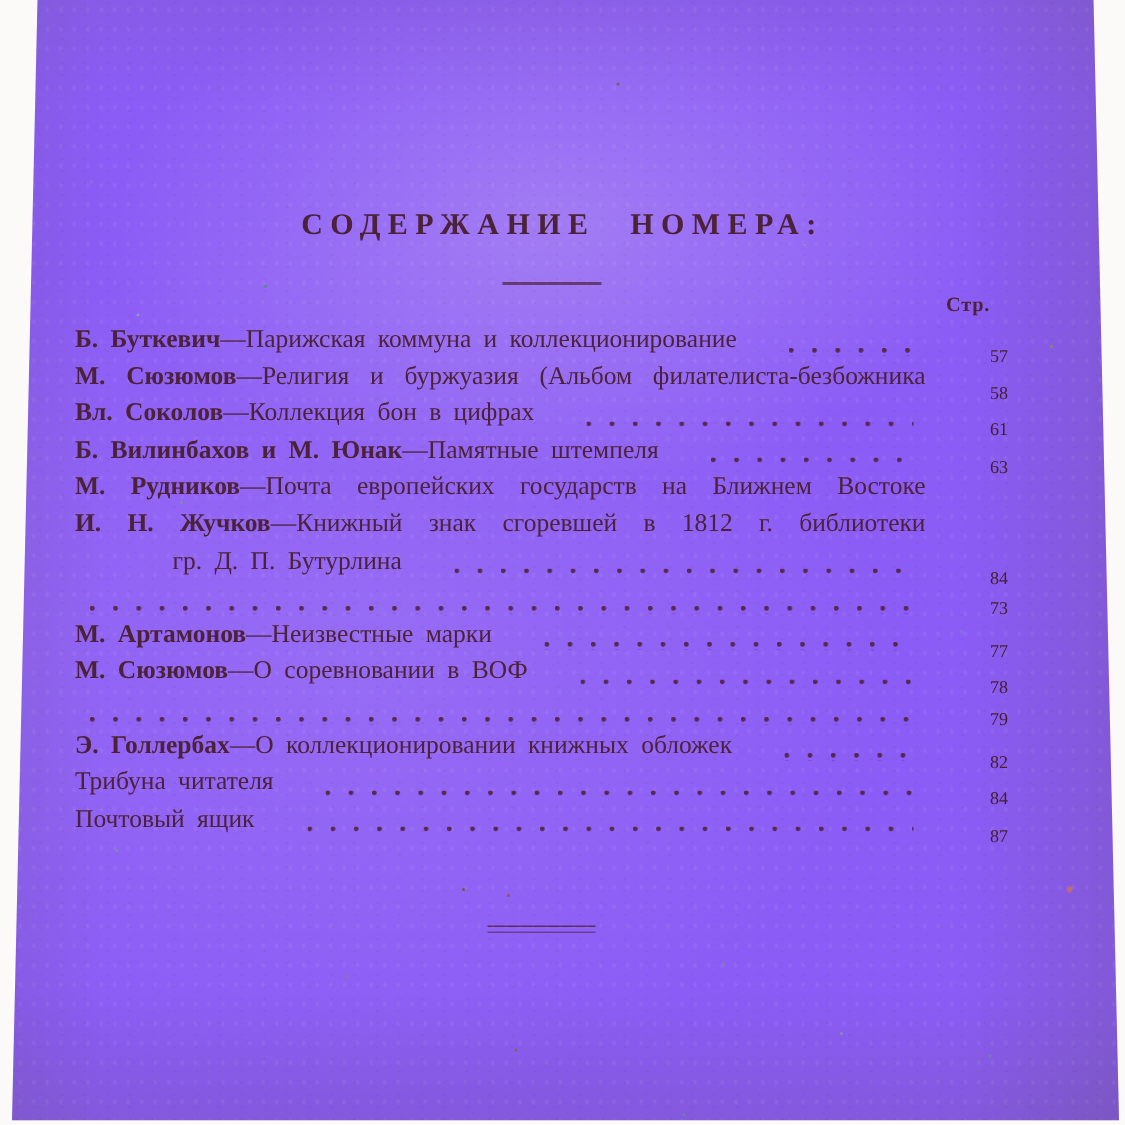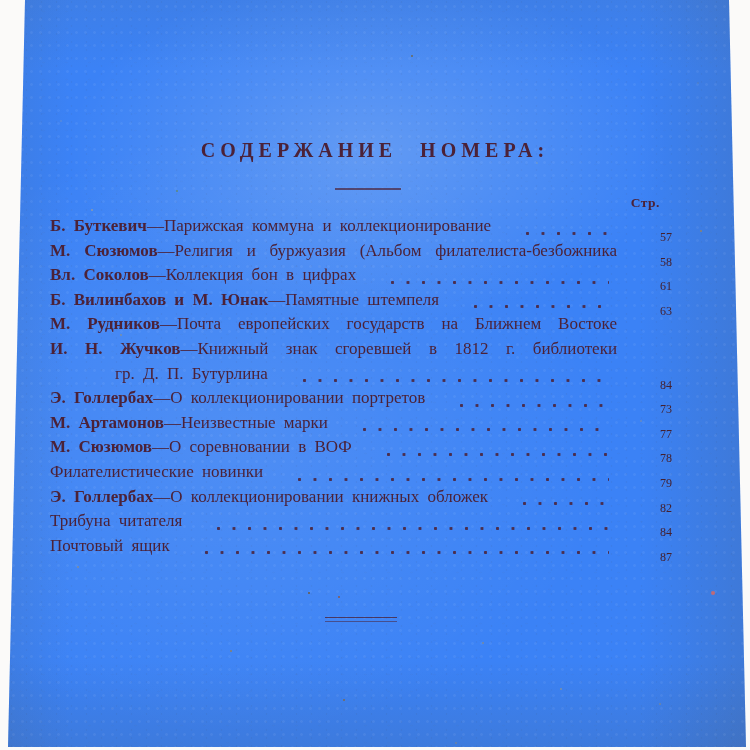--- a/index.html
+++ b/index.html
@@ -5,21 +5,21 @@
   html,body{margin:0;padding:0;}
   body{
     width:750px;height:750px;overflow:hidden;
     background:#fbfaf9;
     font-family:"Liberation Serif","DejaVu Serif",serif;
   }
   .photo{position:relative;width:750px;height:750px;background:#fbfaf9;}
   
   .paper{
     position:absolute;inset:0;
-    background:#3b82f6;
+    background:#8b5cf6;
     clip-path:polygon(25px 0px, 729px 0px, 746px 747px, 8px 747px);
   }
   .shade{
     position:absolute;inset:0;pointer-events:none;
     background:
       radial-gradient(ellipse 430px 250px at 49% 20%, rgba(255,252,234,.20), transparent 70%),
       radial-gradient(ellipse 520px 420px at 32% 58%, rgba(255,250,228,.10), transparent 72%),
       linear-gradient(90deg, rgba(85,75,50,.10), transparent 70px),
       linear-gradient(270deg, rgba(80,70,48,.16), transparent 110px),
       linear-gradient(0deg, rgba(78,68,46,.13), transparent 90px),
@@ -145,39 +145,37 @@
         <span class="page"></span>
       </div>
 
       <div class="row indent">
         <span class="text"><b class="author"></b><span class="entry-title">гр. Д. П. Бутурлина</span></span>
         <span class="leader"></span>
         <span class="page">84</span>
       </div>
 
       <div class="row">
-        <span class="text"><b class="author">Э. Голлербах</b><span class="entry-title">—О коллекционировании портретов</span></span>
         <span class="leader"></span>
         <span class="page">73</span>
       </div>
 
       <div class="row">
         <span class="text"><b class="author">М. Артамонов</b><span class="entry-title">—Неизвестные марки</span></span>
         <span class="leader"></span>
         <span class="page">77</span>
       </div>
 
       <div class="row">
         <span class="text"><b class="author">М. Сюзюмов</b><span class="entry-title">—О соревновании в ВОФ</span></span>
         <span class="leader"></span>
         <span class="page">78</span>
       </div>
 
       <div class="row">
-        <span class="text"><b class="author"></b><span class="entry-title">Филателистические новинки</span></span>
         <span class="leader"></span>
         <span class="page">79</span>
       </div>
 
       <div class="row">
         <span class="text"><b class="author">Э. Голлербах</b><span class="entry-title">—О коллекционировании книжных обложек</span></span>
         <span class="leader"></span>
         <span class="page">82</span>
       </div>
 

